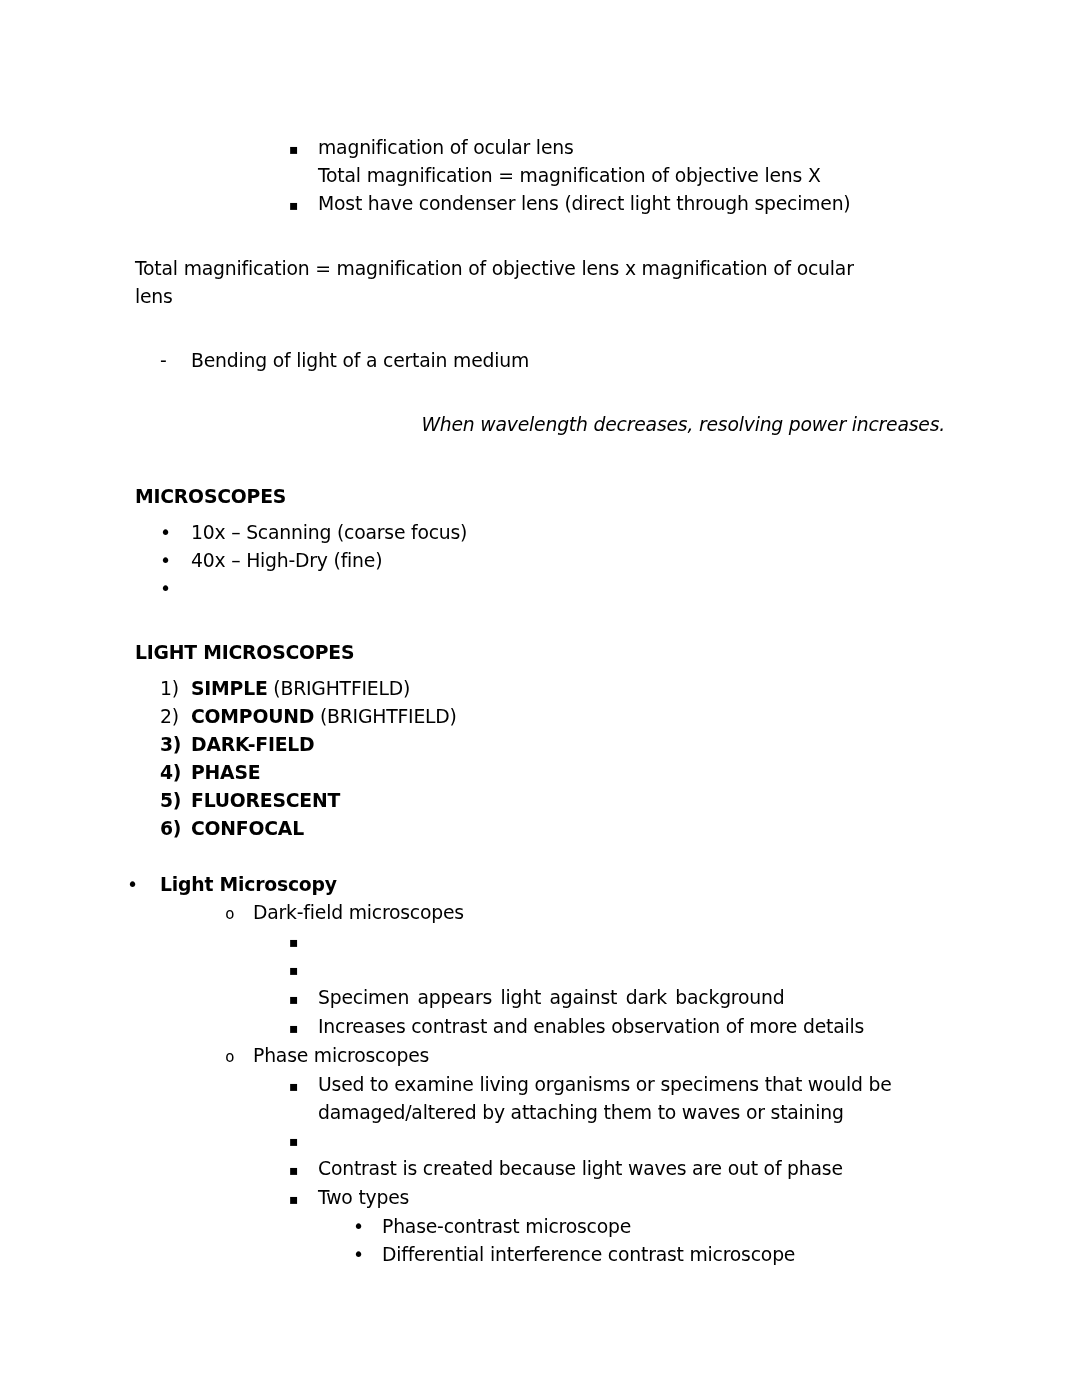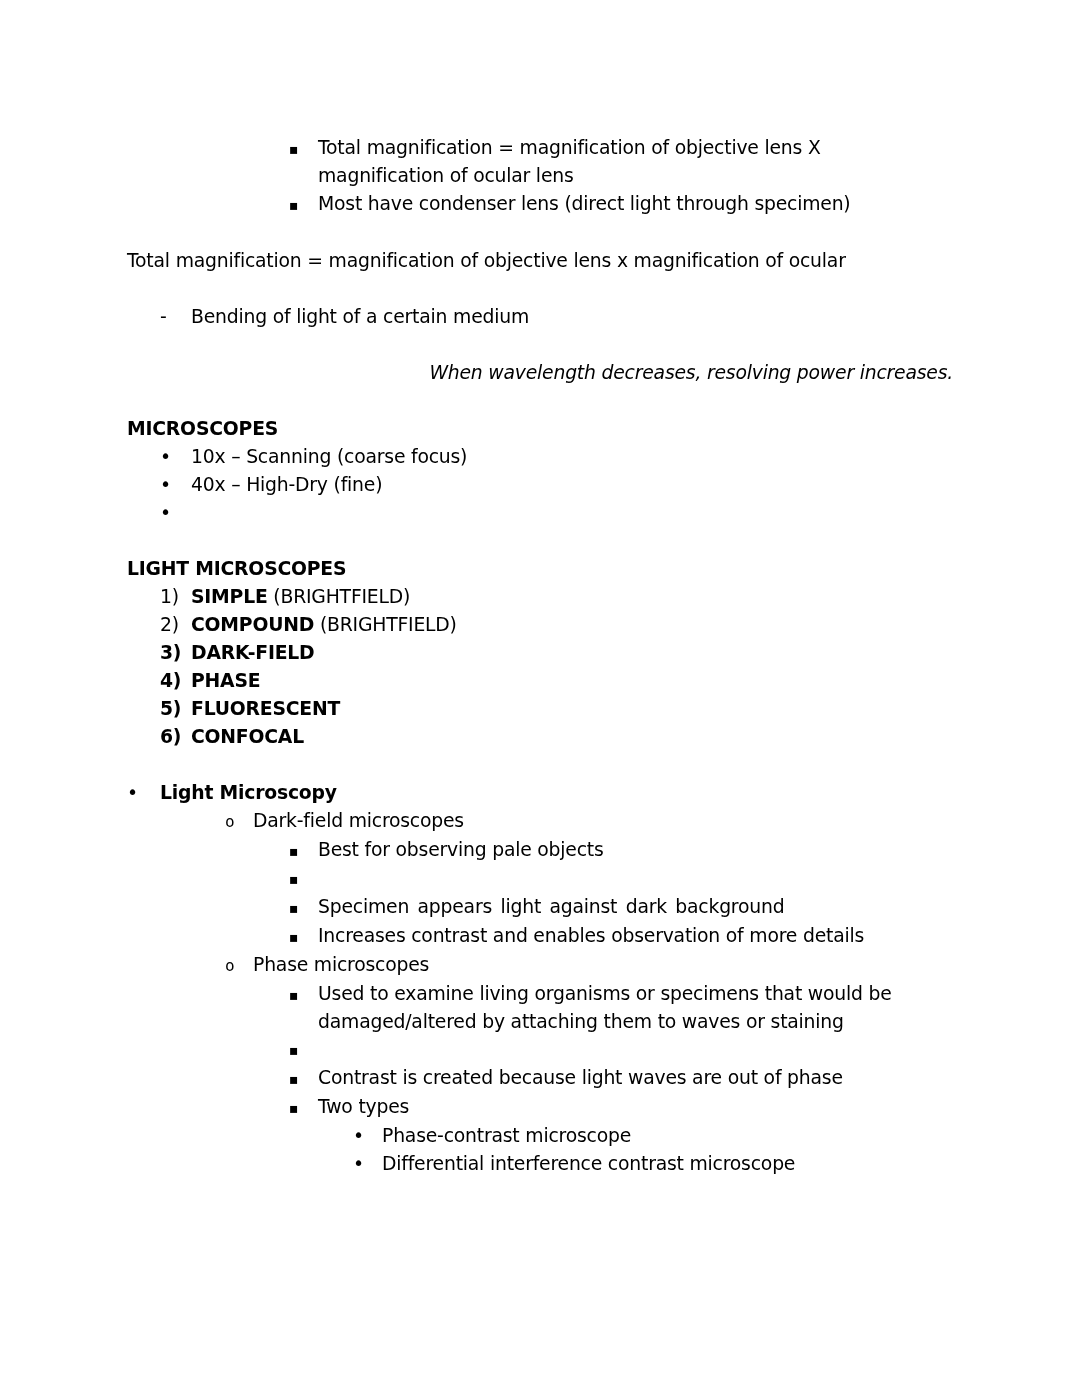--- a/index.html
+++ b/index.html
@@ -34,43 +34,44 @@
 
   .sq   { font-size: 14px; }
   .circ { font-family: "DejaVu Sans Mono", monospace; font-size: 16px; }
 
   .bd { font-weight: bold; }
   .allbold, .allbold .marker, .allbold .txt { font-weight: bold; }
   .heading { font-weight: bold; }
   .axiom { text-align: right; font-style: italic; }
   .gap { height: 28px; }
   .wide { word-spacing: 0.14em; }
-  p { margin: 0; }
+  p { margin: 8px; }
 </style>
 </head>
 <body>
 
 <div class="page">
 
   <div class="row l3">
     <span class="marker sq">▪</span>
     <span class="txt">
+      <span class="line">magnification of ocular lens</span>
       <span class="line">Total magnification = magnification of objective lens X</span>
-      <span class="line">magnification of ocular lens</span>
     </span>
   </div>
   <div class="row l3">
     <span class="marker sq">▪</span>
     <span class="txt">Most have condenser lens (direct light through specimen)</span>
   </div>
 
   <div class="gap"></div>
 
   <p>
     <span class="line">Total magnification = magnification of objective lens x magnification of ocular</span>
+    <span class="line">lens</span>
   </p>
 
   <div class="gap"></div>
 
   <div class="row l1b">
     <span class="marker">-</span>
     <span class="txt">Bending of light of a certain medium</span>
   </div>
 
   <div class="gap"></div>
@@ -127,21 +128,20 @@
     <span class="marker">•</span>
     <span class="txt bd">Light Microscopy</span>
   </div>
 
   <div class="row l2">
     <span class="marker circ">o</span>
     <span class="txt">Dark-field microscopes</span>
   </div>
   <div class="row l3">
     <span class="marker sq">▪</span>
-    <span class="txt">Best for observing pale objects</span>
   </div>
   <div class="row l3">
     <span class="marker sq">▪</span>
   </div>
   <div class="row l3">
     <span class="marker sq">▪</span>
     <span class="txt wide">Specimen appears light against dark background</span>
   </div>
   <div class="row l3">
     <span class="marker sq">▪</span>

